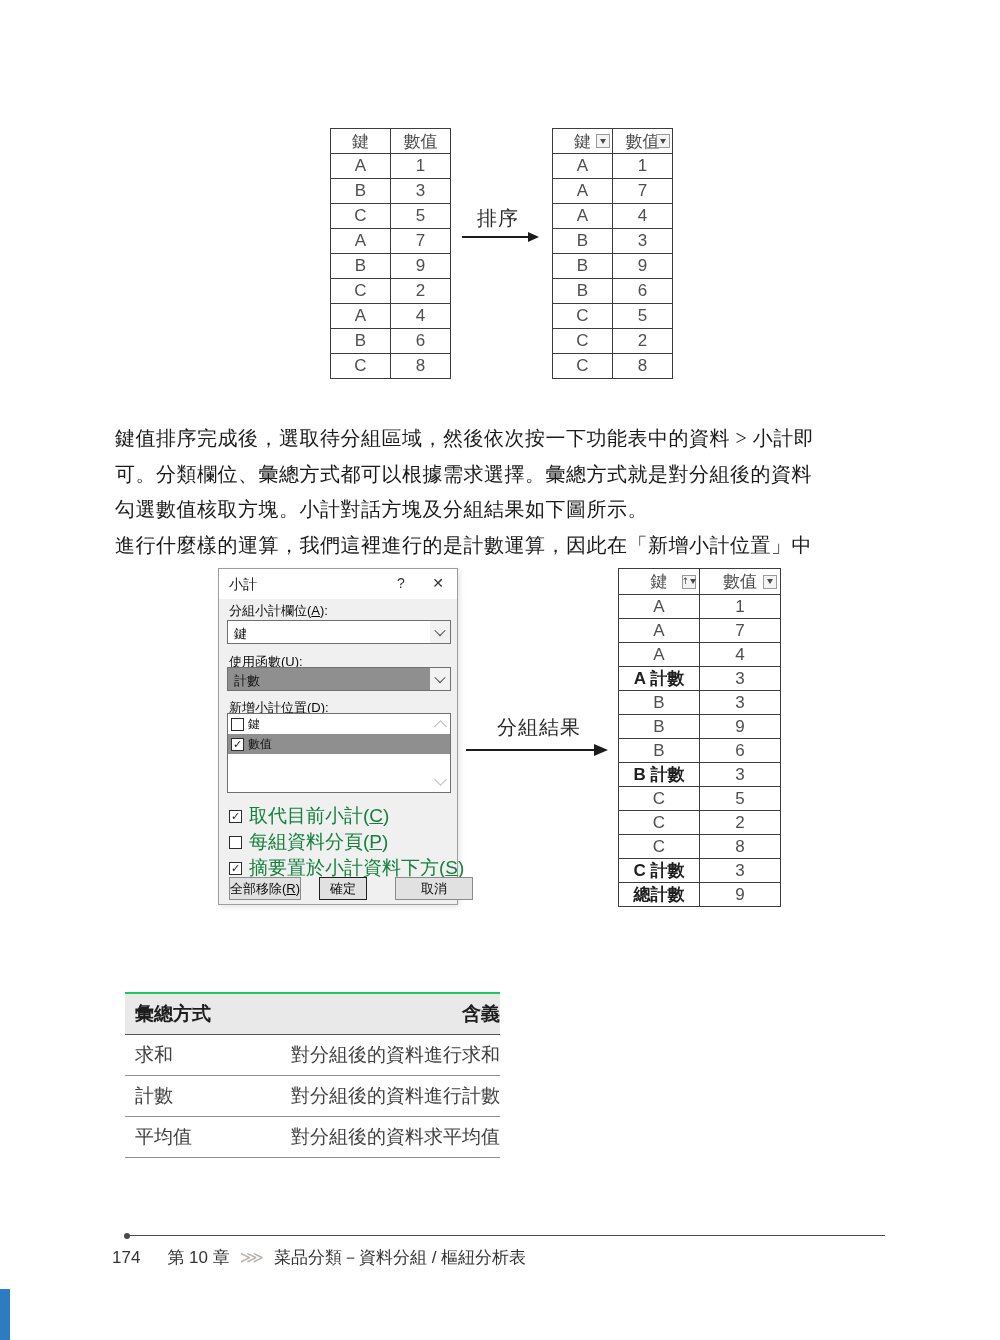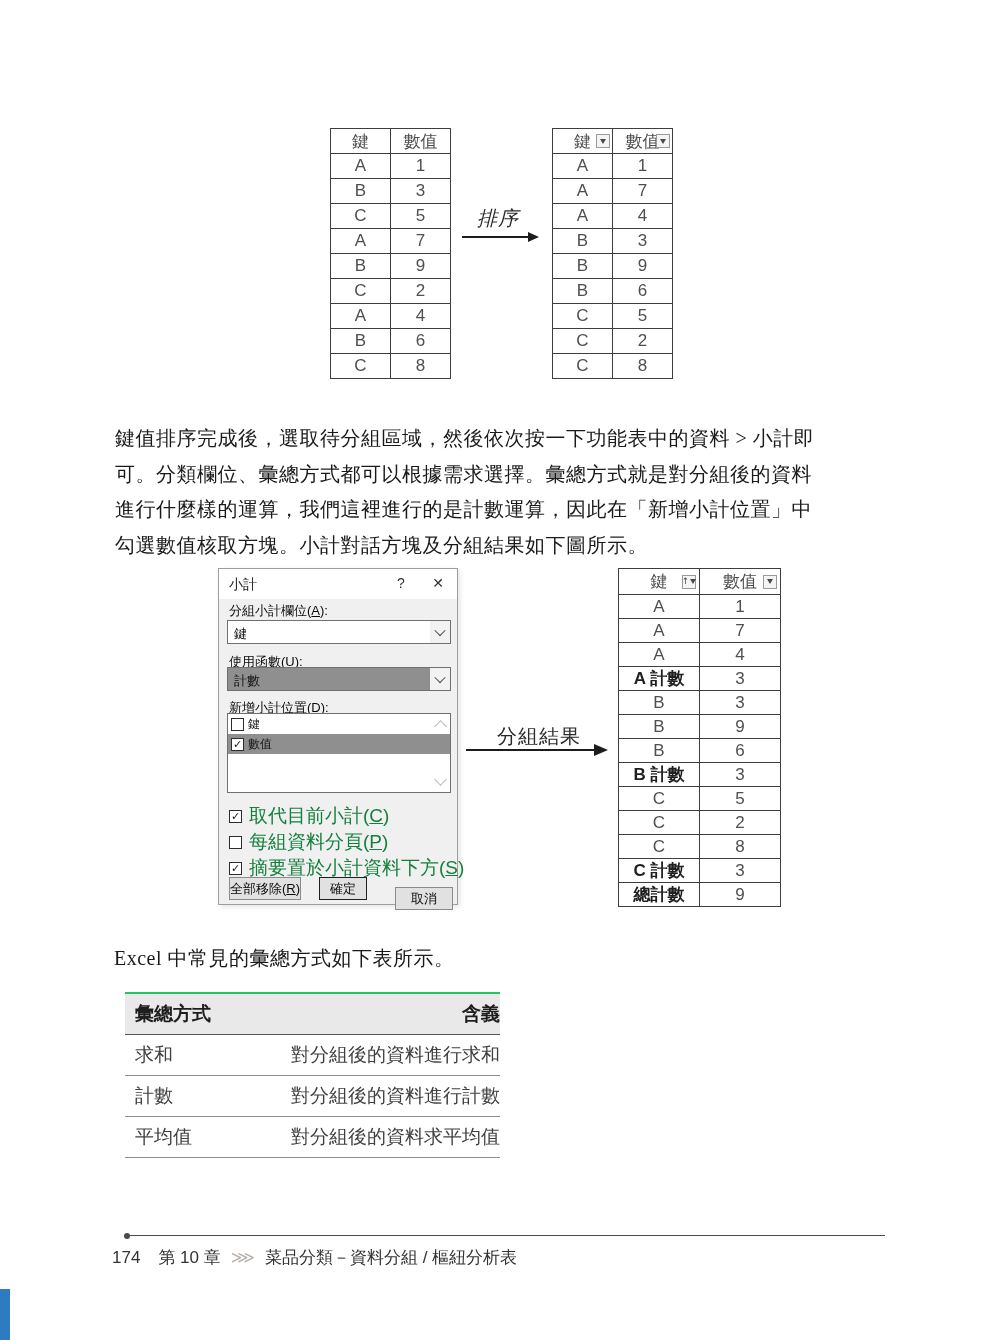--- a/index.html
+++ b/index.html
@@ -94,21 +94,21 @@
             font-size:19px; color:#3f3f3f; }
   .sc1 { width:110px; padding-left:10px; flex:none; }
   .sc2 { flex:1;text-align:right; }
 
   
   .foot-dot { position:absolute; left:124px; top:1233px; width:6px; height:6px;
               border-radius:50%; background:#4a4a4a; }
   .foot-line { position:absolute; left:129px; top:1235px; width:756px; height:1px; background:#4a4a4a; }
   .footer { position:absolute; left:112px; top:1246px; display:flex; align-items:baseline;
             font-size:17px; color:#333; }
-  .footer .pgnum { margin-right:18px; }
+  .footer .pgnum { margin-right:27px; }
   .footer .chap { margin-right:10px; }
   .footer .sep { margin-right:10px; color:#b9b1ab; font-family:"DejaVu Sans",sans-serif; }
 
   .edge-tab { position:absolute; left:0; top:1289px; width:10px; height:51px; background:#2d7cc1; }
 </style>
 </head>
 <body>
 
 <div id="page">
 
@@ -150,21 +150,21 @@
           <td>B</td>
           <td>6</td>
         </tr>
     <tr>
           <td>C</td>
           <td>8</td>
         </tr>
   </tbody>
     </table>
 
-  <div class="arrow-label" style="left:477px; top:205px;font-style:italic;">排序</div>
+  <div class="arrow-label" style="left:477px; top:205px;">排序</div>
   <div class="arrow" style="left:462px; top:232px; width:77px;">
     <div class="shaft"></div>
     <div class="head"></div>
   </div>
 
   <table class="xltable t-top" style="left:552px; top:128px;">
     <tbody>
         <tr>
       <th class="hcell">
         <span>鍵</span>
@@ -214,22 +214,22 @@
     <tr>
           <td>C</td>
           <td>8</td>
         </tr>
   </tbody>
     </table>
 
   <div class="para">
     <div class="pline">鍵值排序完成後，選取待分組區域，然後依次按一下功能表中的資料 &gt; 小計即</div>
     <div class="pline">可。分類欄位、彙總方式都可以根據需求選擇。彙總方式就是對分組後的資料</div>
+    <div class="pline">勾選數值核取方塊。小計對話方塊及分組結果如下圖所示。</div>
     <div class="pline">進行什麼樣的運算，我們這裡進行的是計數運算，因此在「新增小計位置」中</div>
-    <div class="pline">勾選數值核取方塊。小計對話方塊及分組結果如下圖所示。</div>
   </div>
 
   <div class="dlg">
     <div class="dlg-titlebar"></div>
     <div class="dlg-title">小計</div>
     <div class="dlg-help">?</div>
     <div class="dlg-close">✕</div>
 
     <div class="dlg-label" style="top:33px;text-align:center;">
       <span>分組小計欄位(</span><span class="ukey">A</span><span>):</span>
@@ -283,24 +283,24 @@
       <span class="cb">
           <i>✓</i>
         </span>
       <span class="lbl"><span>摘要置於小計資料下方(</span><span class="ukey">S</span><span>)</span></span>
     </div>
 
     <div class="dbtn" style="left:10px; top:308px; width:72px;">
       <span><span>全部移除(</span><span class="ukey">R</span><span>)</span></span>
     </div>
     <div class="dbtn default" style="left:100px; top:308px; width:48px;">確定</div>
-    <div class="dbtn" style="left:176px; top:308px; width:58px;margin-top:10px;">取消</div>
-  </div>
-
-  <div class="arrow-label" style="left:497px; top:714px;margin-top:9px;">分組結果</div>
+    <div class="dbtn" style="left:176px; top:308px; width:78px;">取消</div>
+  </div>
+
+  <div class="arrow-label" style="left:497px; top:714px;">分組結果</div>
   <div class="arrow" style="left:466px; top:744px; width:142px;">
     <div class="shaft" style="height:2.5px;"></div>
     <div class="head" style="border-left-width:14px; border-top-width:6px; border-bottom-width:6px;"></div>
   </div>
 
   <table class="xltable t-res" style="left:618px; top:568px;">
     <tbody>
         <tr>
       <th class="hcell">
         <span>鍵</span>
@@ -364,21 +364,20 @@
           <td>C 計數</td>
           <td>3</td>
         </tr>
     <tr class="sub">
           <td>總計數</td>
           <td>9</td>
         </tr>
   </tbody>
     </table>
 
-  <div class="sum-intro">Excel 中常見的彙總方式如下表所示。</div>
 
   <div class="sumtable">
     <div class="sumhead">
       <div class="sc1">彙總方式</div>
       <div class="sc2">含義</div>
     </div>
     <div class="sumrow">
       <div class="sc1">求和</div>
       <div class="sc2">對分組後的資料進行求和</div>
     </div>

